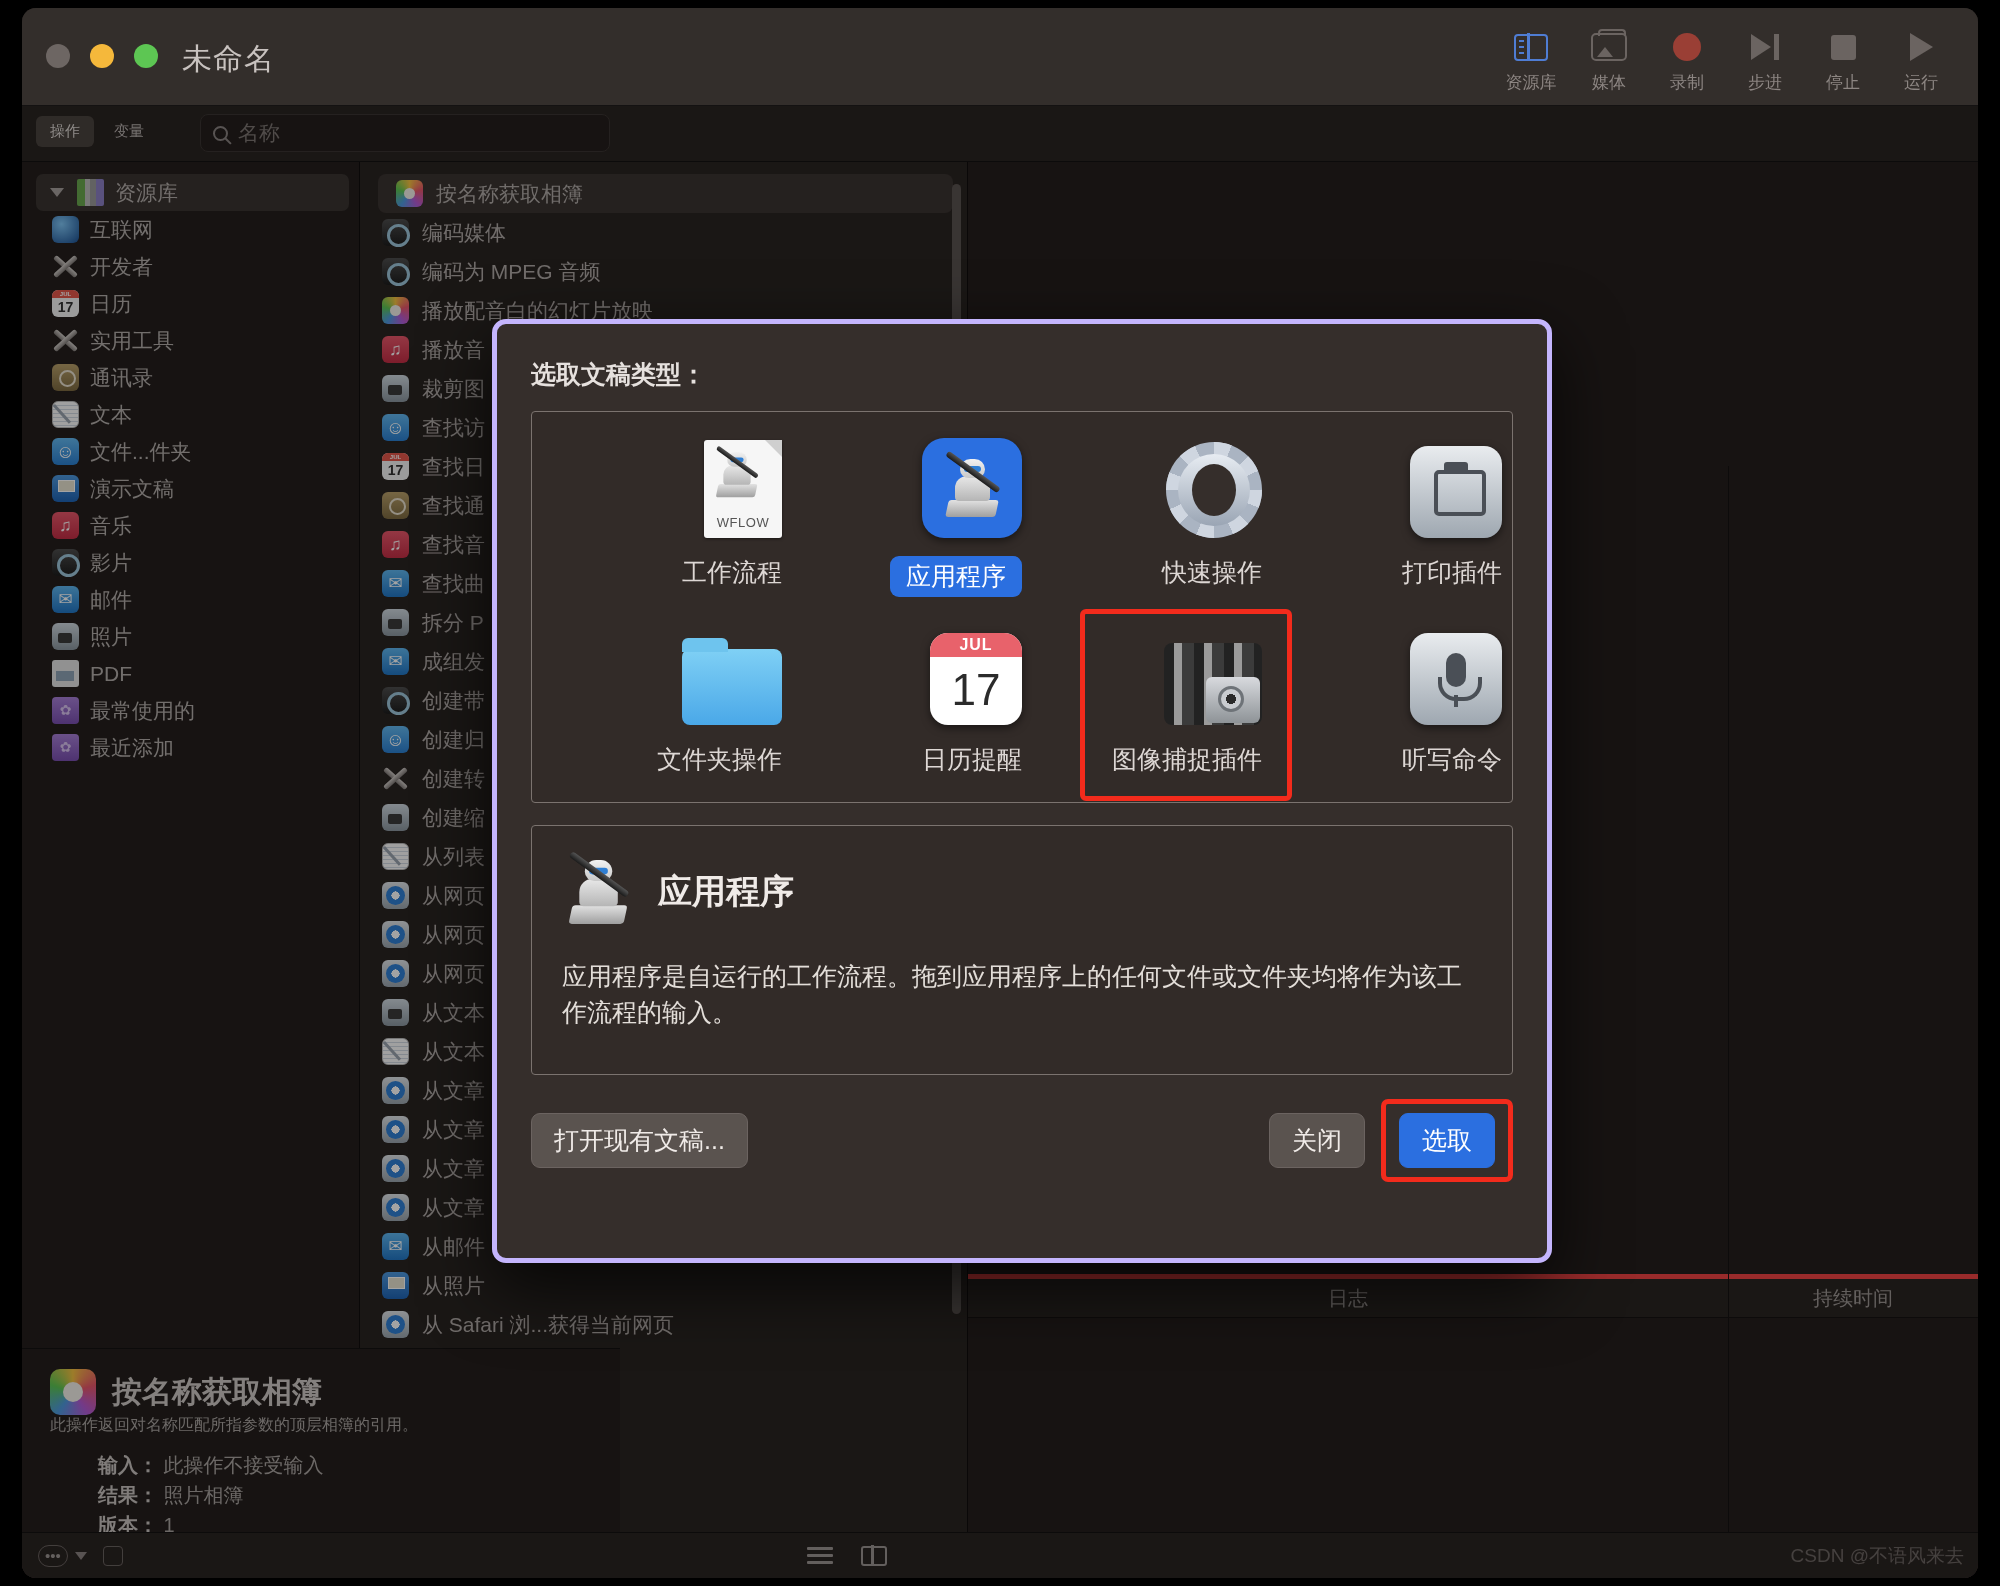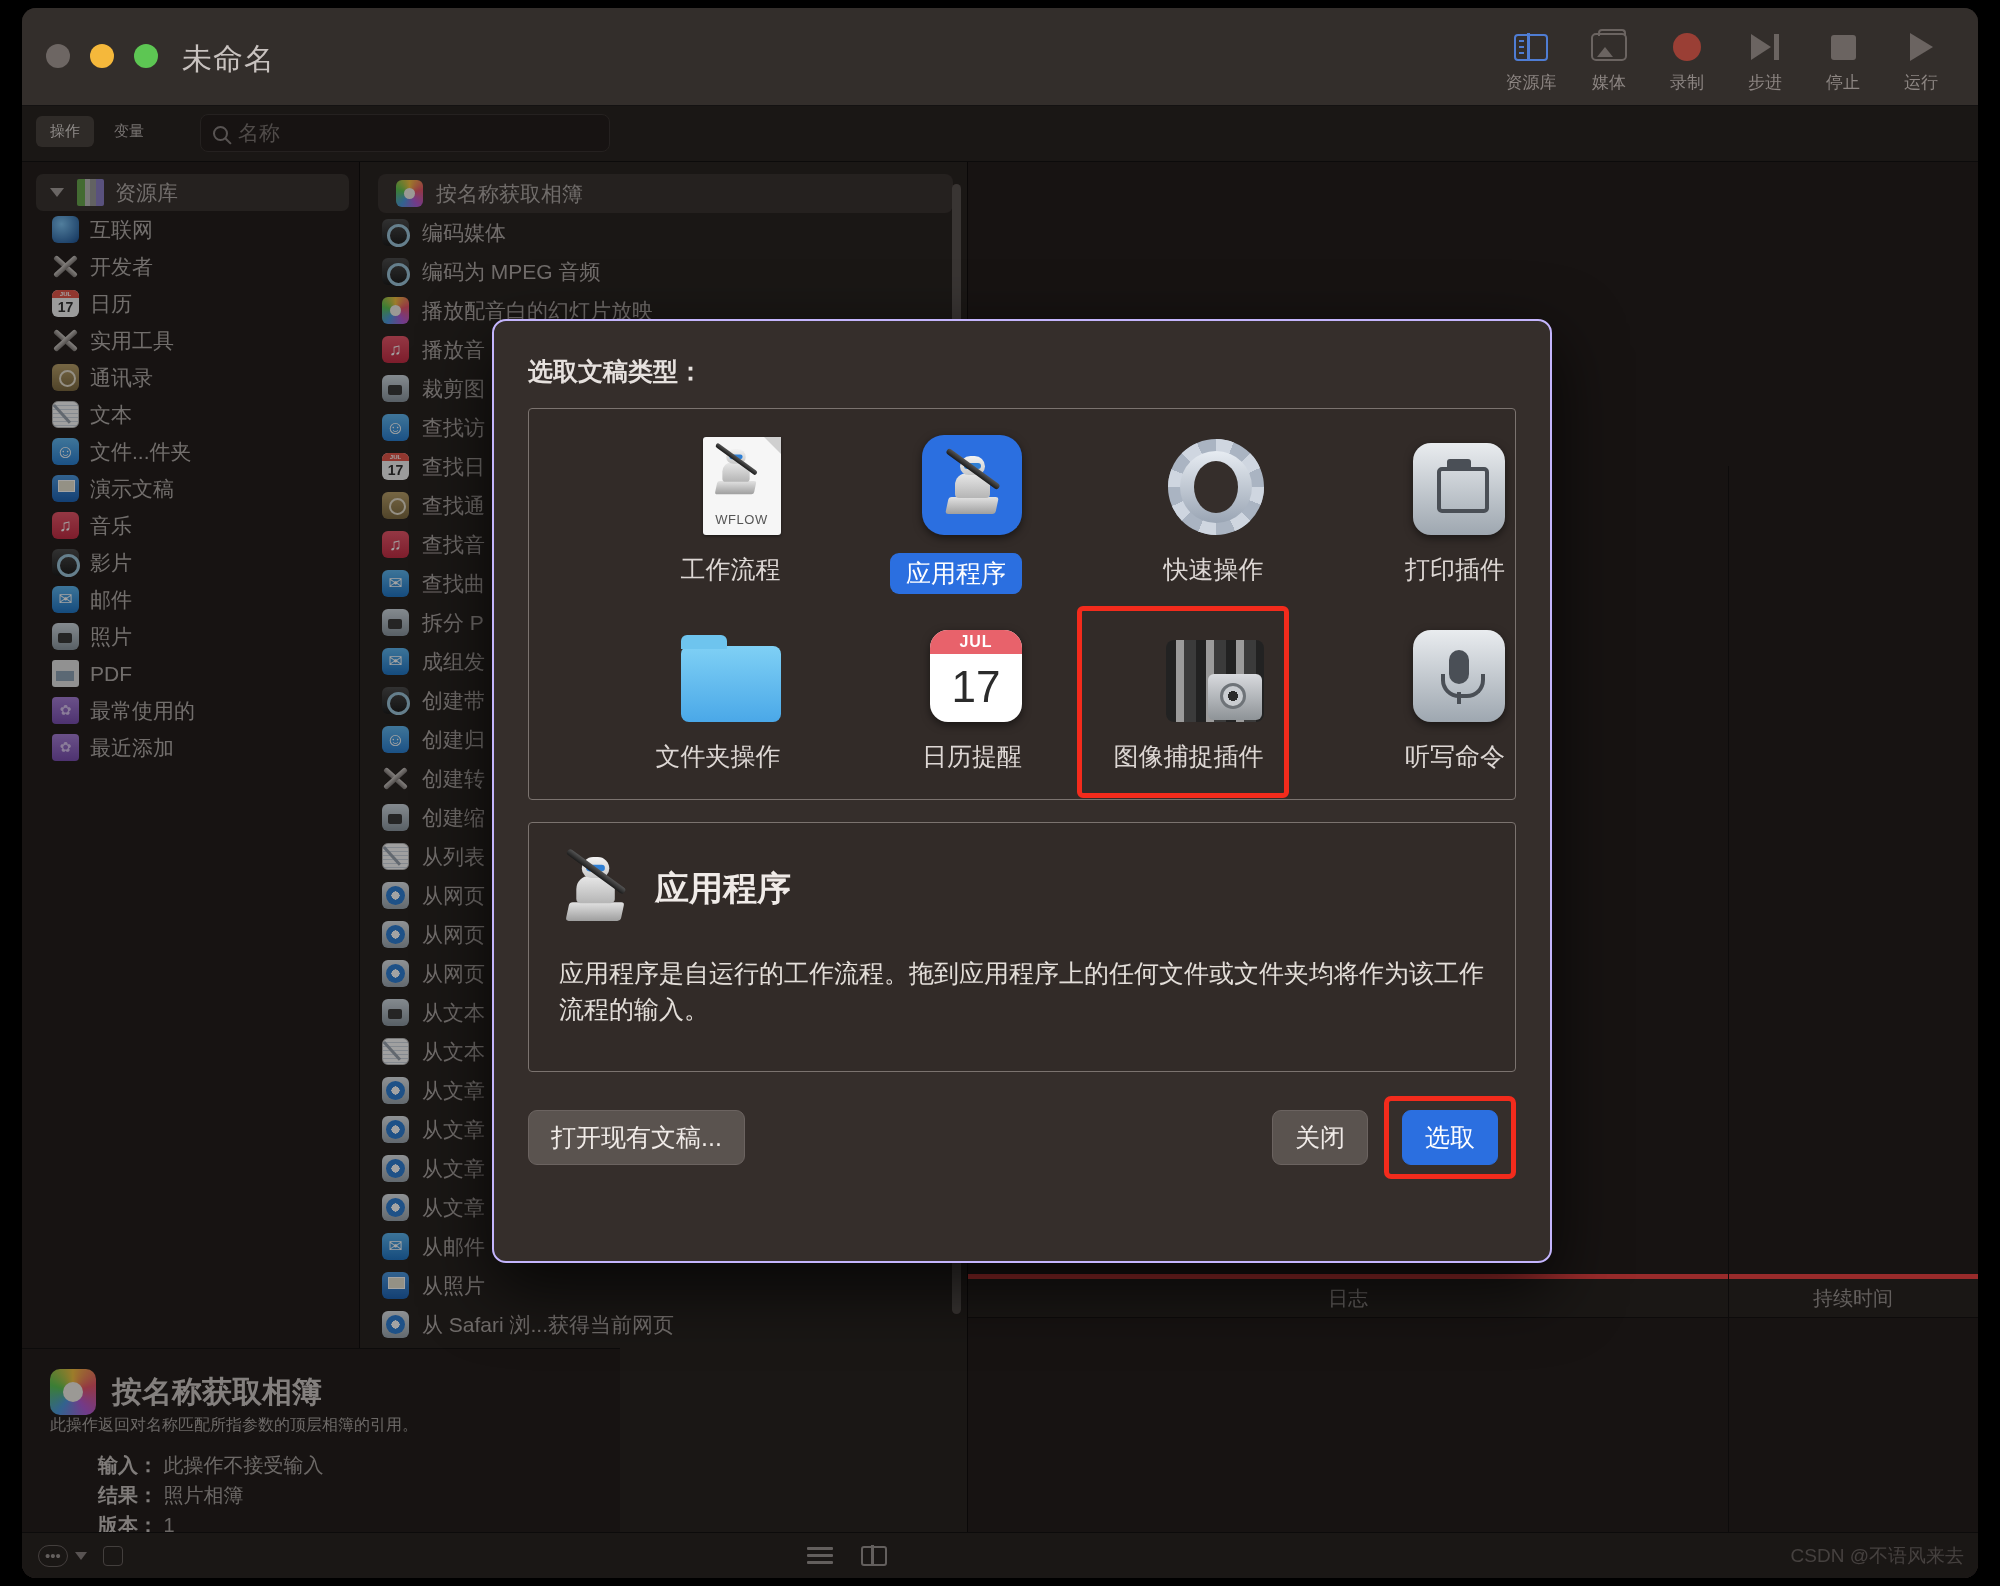--- a/index.html
+++ b/index.html
@@ -275,21 +275,21 @@
     position: absolute; right: 14px; bottom: 9px;
     font-size: 19px; color: #6d6663;
   }
 
   
   .sheet-shade {
     position: absolute; inset: 98px 0 0 0; background: rgba(0,0,0,.36);
   }
   .sheet {
     position: absolute; left: 470px; top: 311px; width: 1060px; height: 944px;
-    background: #352e2b; border: 2px solid #c4b5fd; border-radius: 14px;
+    background: #352e2b; border: 5px solid #c4b5fd; border-radius: 14px;
     box-shadow: 0 24px 70px rgba(0,0,0,.75);
     padding: 34px 34px 28px 34px;
   }
   .sheet-title { font-size: 25px; color: #e6e1de; font-weight: 700; margin-bottom: 20px; }
   .type-grid {
     border: 1px solid #7b736f; border-radius: 4px;
     padding: 26px 10px 26px 10px;
     display: grid; grid-template-columns: repeat(4,1fr); row-gap: 28px;
     background: #322b28;
   }

